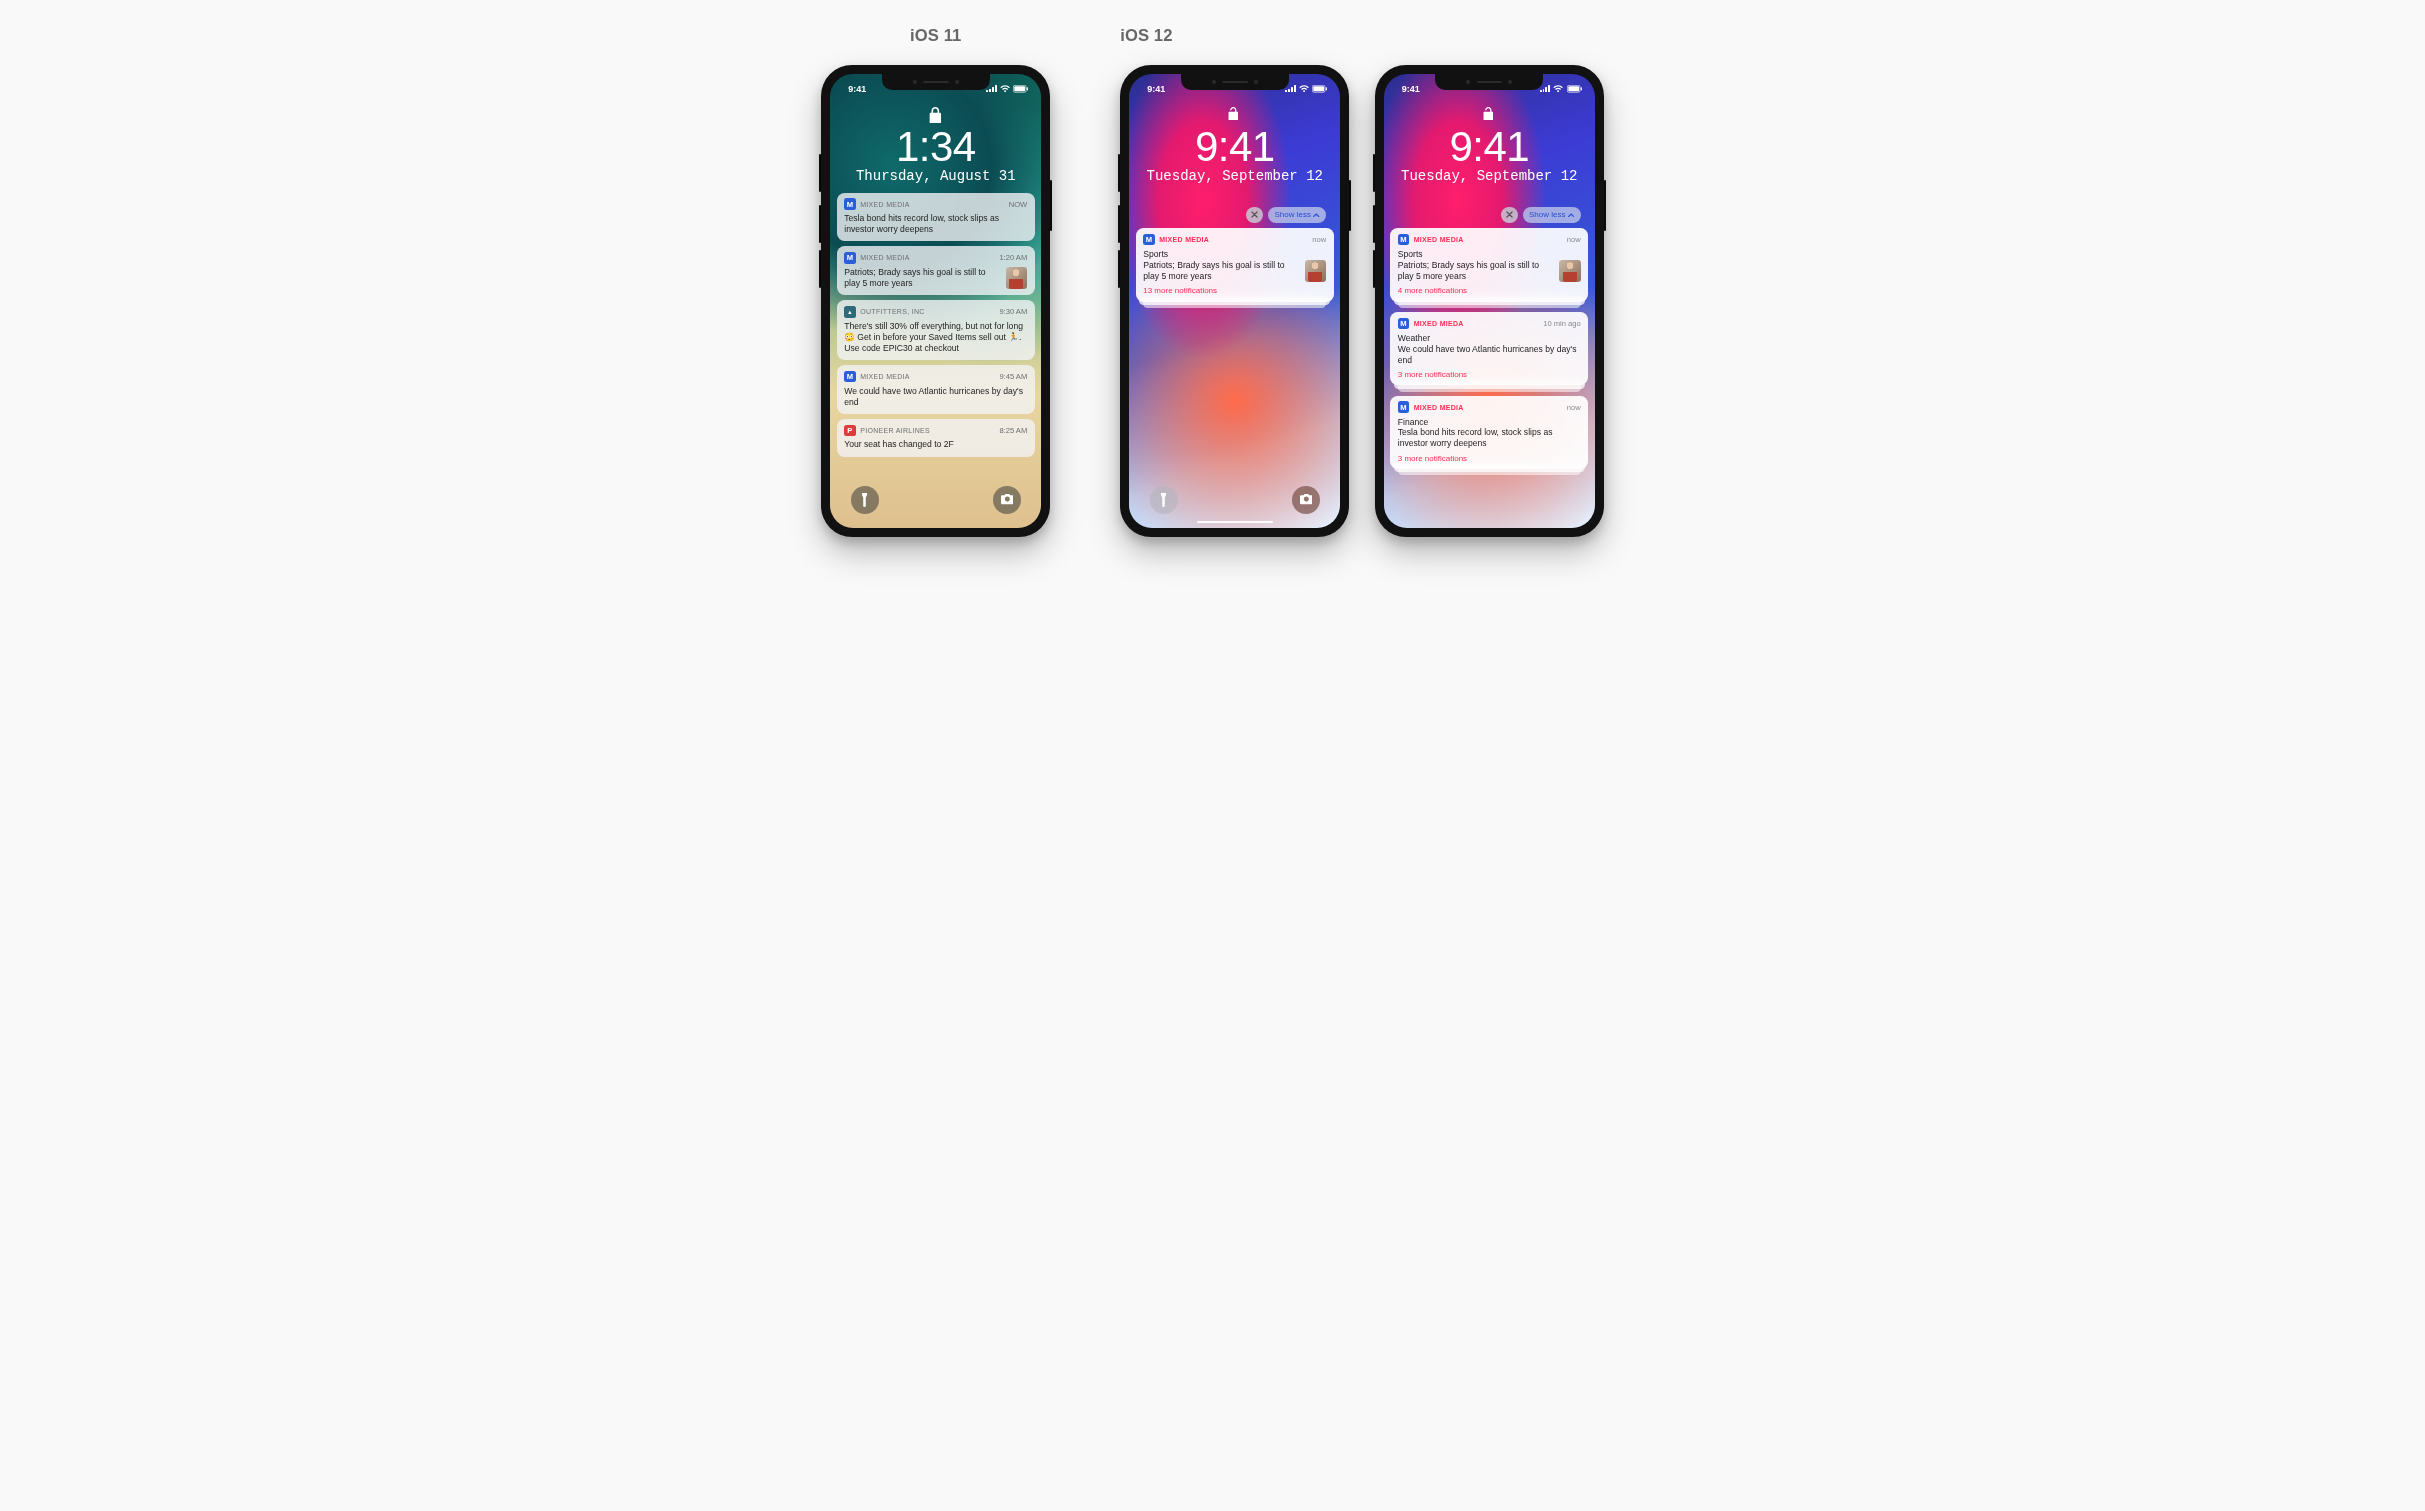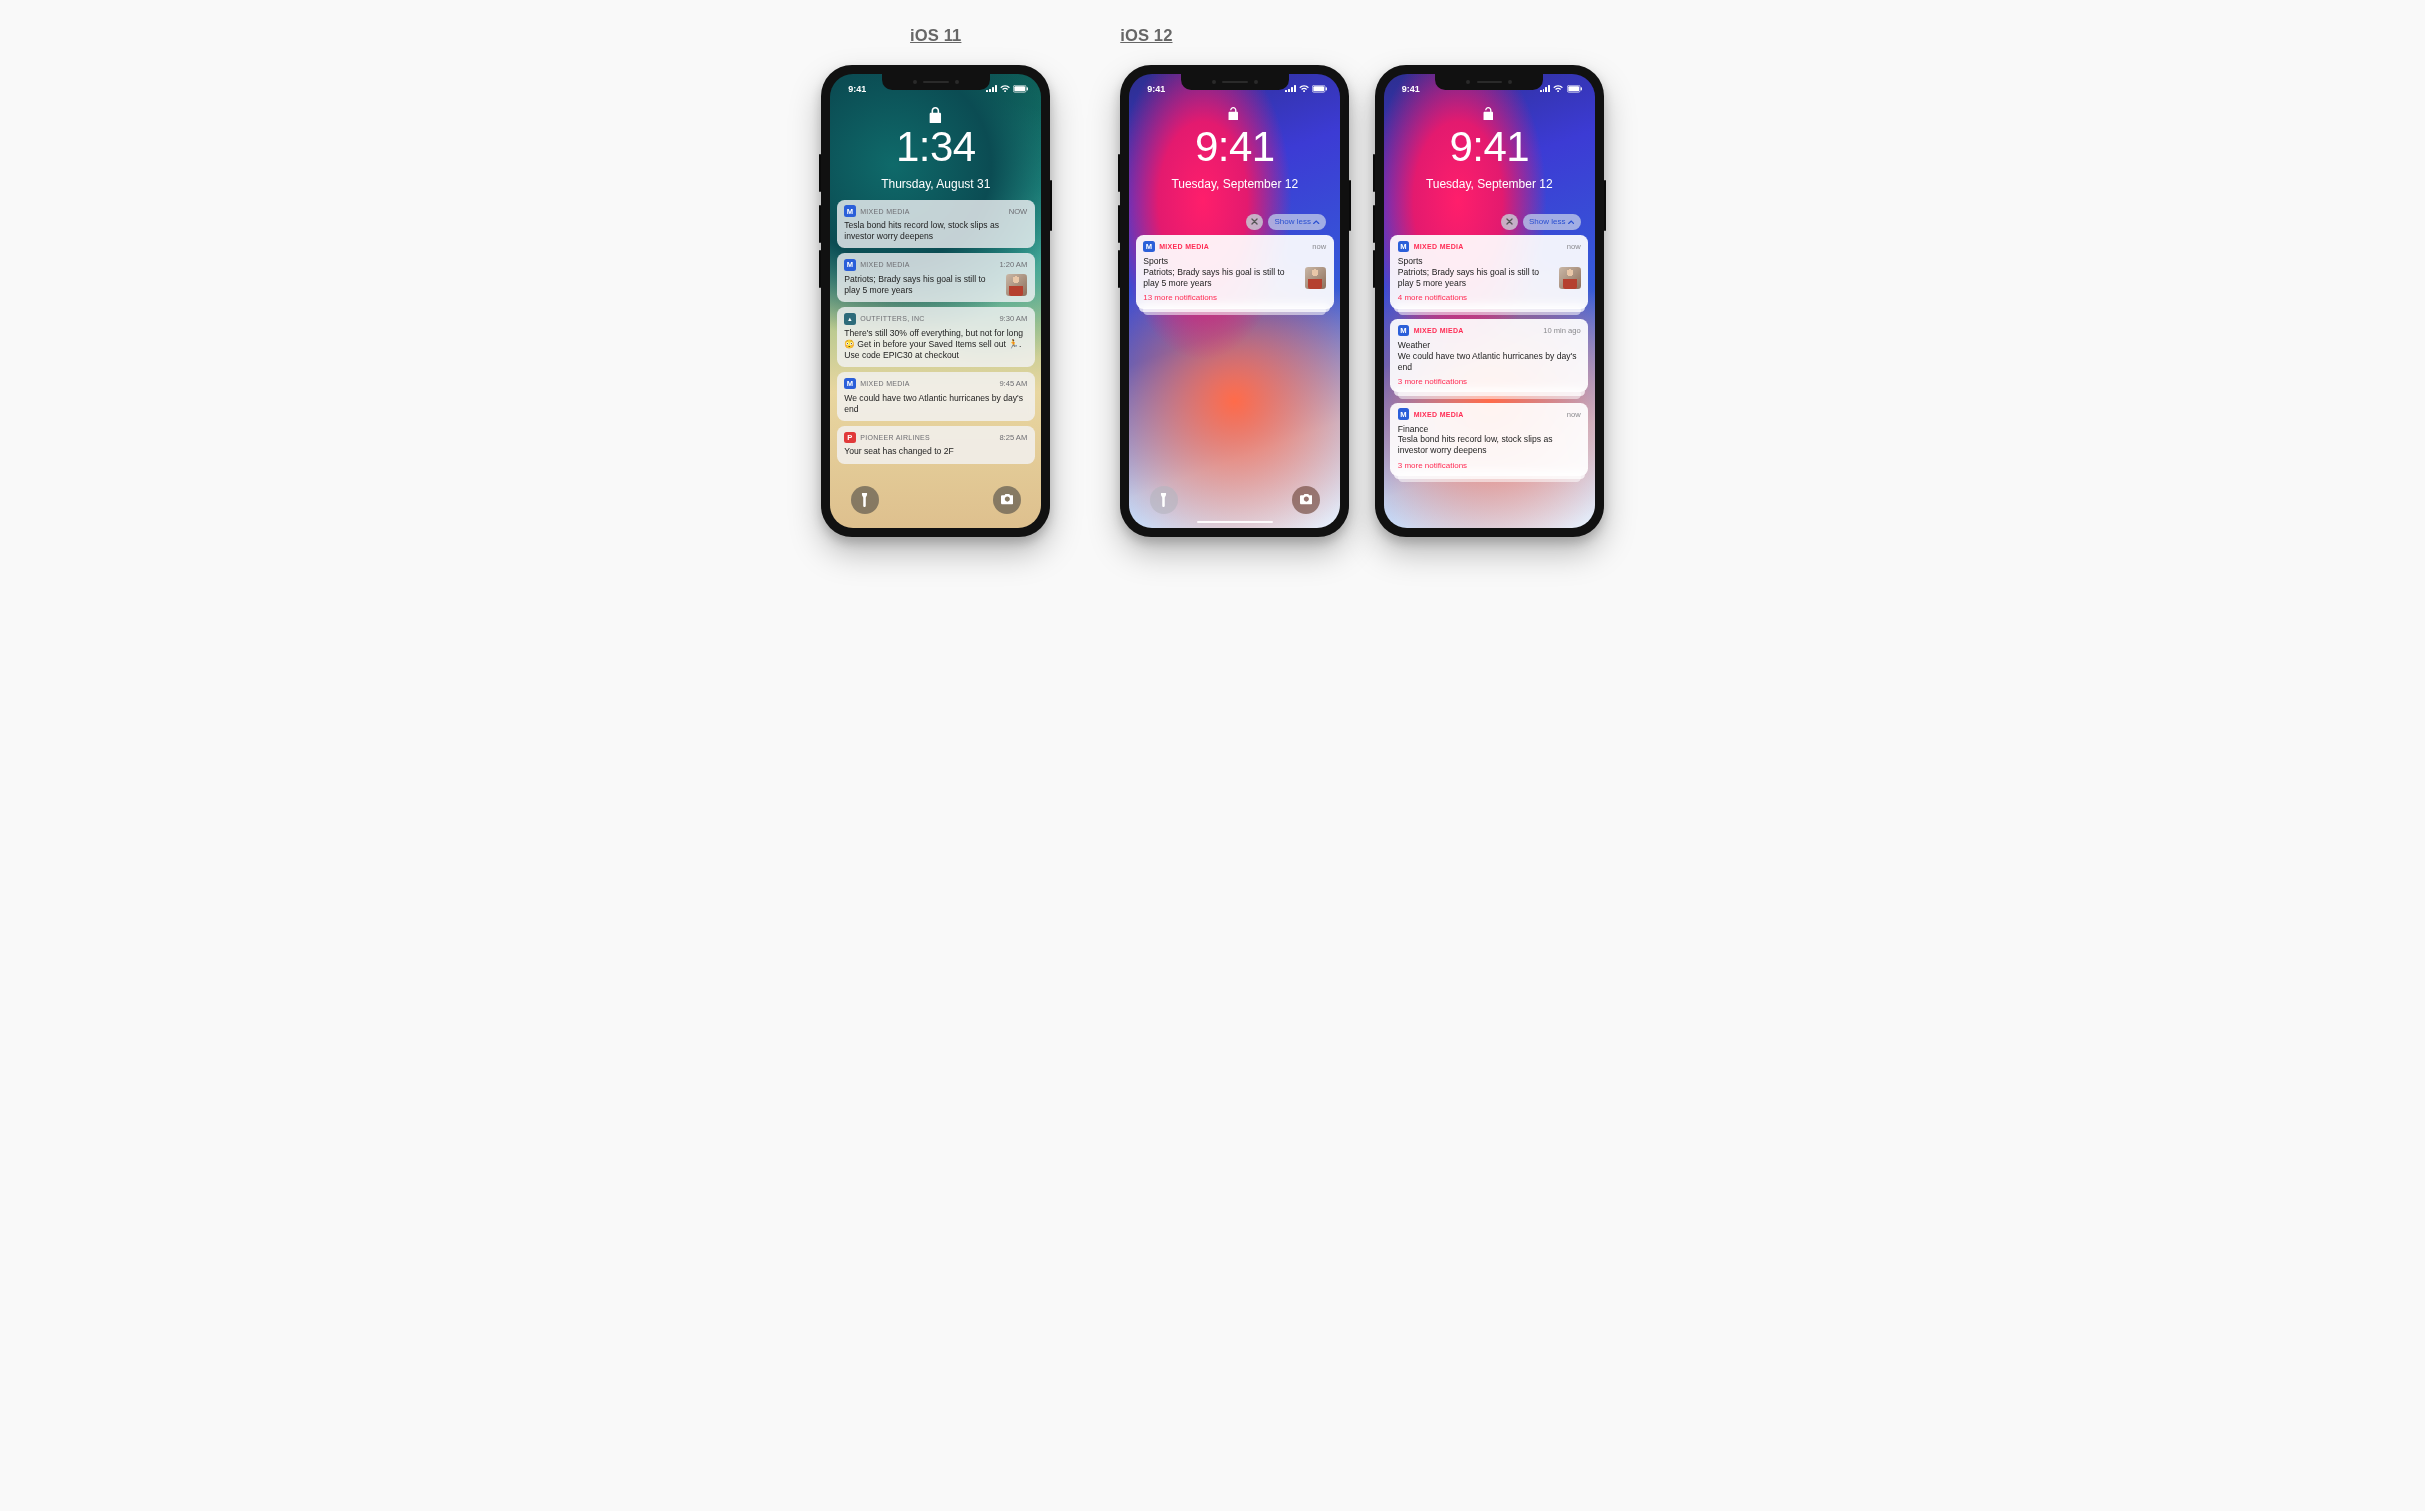--- a/index.html
+++ b/index.html
@@ -19,21 +19,20 @@
   }
   .group { display: flex; flex-direction: column; align-items: center; }
   .group-right { display: flex; flex-direction: column; align-items: flex-start; }
   .pair { display: flex; gap: 25.5px; }
   .label {
     font-size: 16.6px;
     font-weight: 600;
     color: #676767;
     margin-bottom: 19px;
     letter-spacing: 0.1px;
-    text-decoration: underline;
   }
 
   
   .phone {
     width: 229px;
     height: 472px;
     background: #111;
     border-radius: 31px;
     padding: 9px;
     position: relative;
@@ -113,21 +112,21 @@
     z-index: 5;
   }
   .lock-icon { margin: 0 auto 2.5px; width: 12.7px; height: 16.6px; }
   .clock {
     font-size: 42px;
     font-weight: 200;
     letter-spacing: -0.6px;
     line-height: 1;
     margin-top: 1.3px;
   }
-  .date { font-size: 12px; font-weight: 400; margin-top: 9px; }
+  .date { font-size: 14px; font-weight: 400; margin-top: 0; font-family: Liberation Mono, monospace; }
 
   
   .notifs {
     position: relative;
     padding: 9px 6.4px 0;
     z-index: 6;
   }
   .card {
     border-radius: 7.6px;
     padding: 5.7px 7.6px 6.4px;

